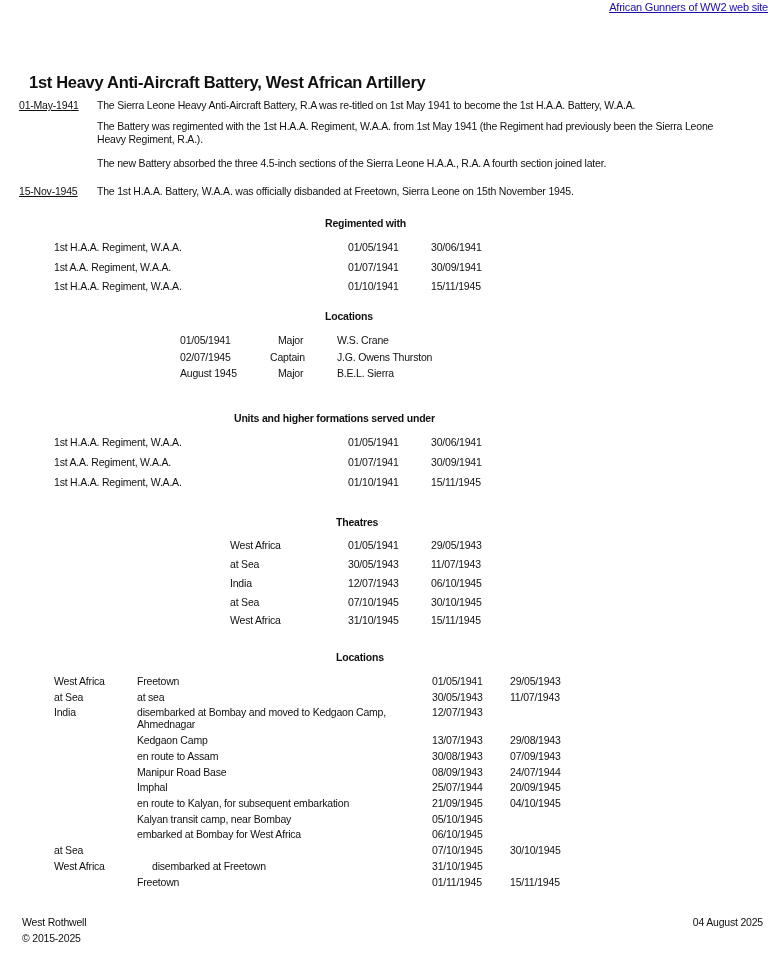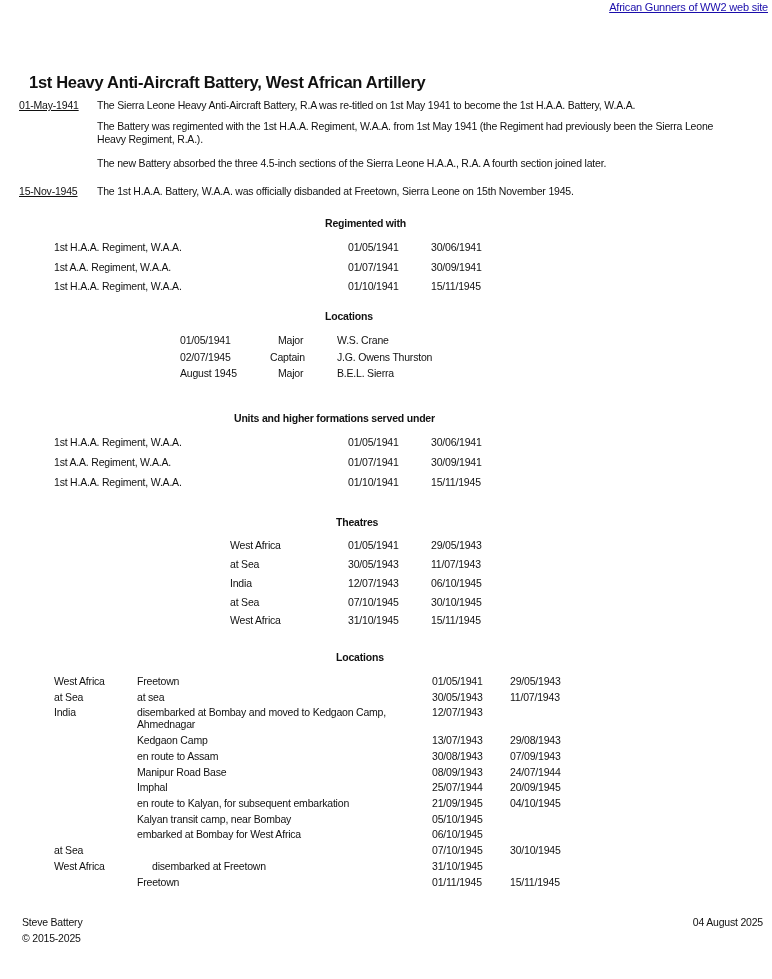--- a/index.html
+++ b/index.html
@@ -195,16 +195,16 @@
   </div>
   <div class="loc-row" style="top:876px">
     <span style="left:54px"></span>
     <span style="left:137px">Freetown</span>
     <span style="left:432px">01/11/1945</span>
     <span style="left:510px">15/11/1945</span>
   </div>
 </div>
 
 <div>
-  <span class="abs" style="left:22px;top:916px">Steve Battery</span>
+  <span class="abs" style="left:22px;top:916px">West Rothwell</span>
   <span class="abs" style="left:22px;top:932px">© 2015-2025</span>
   <span class="abs" style="right:9px;top:916px">04 August 2025</span>
 </div>
 
 </body></html>

